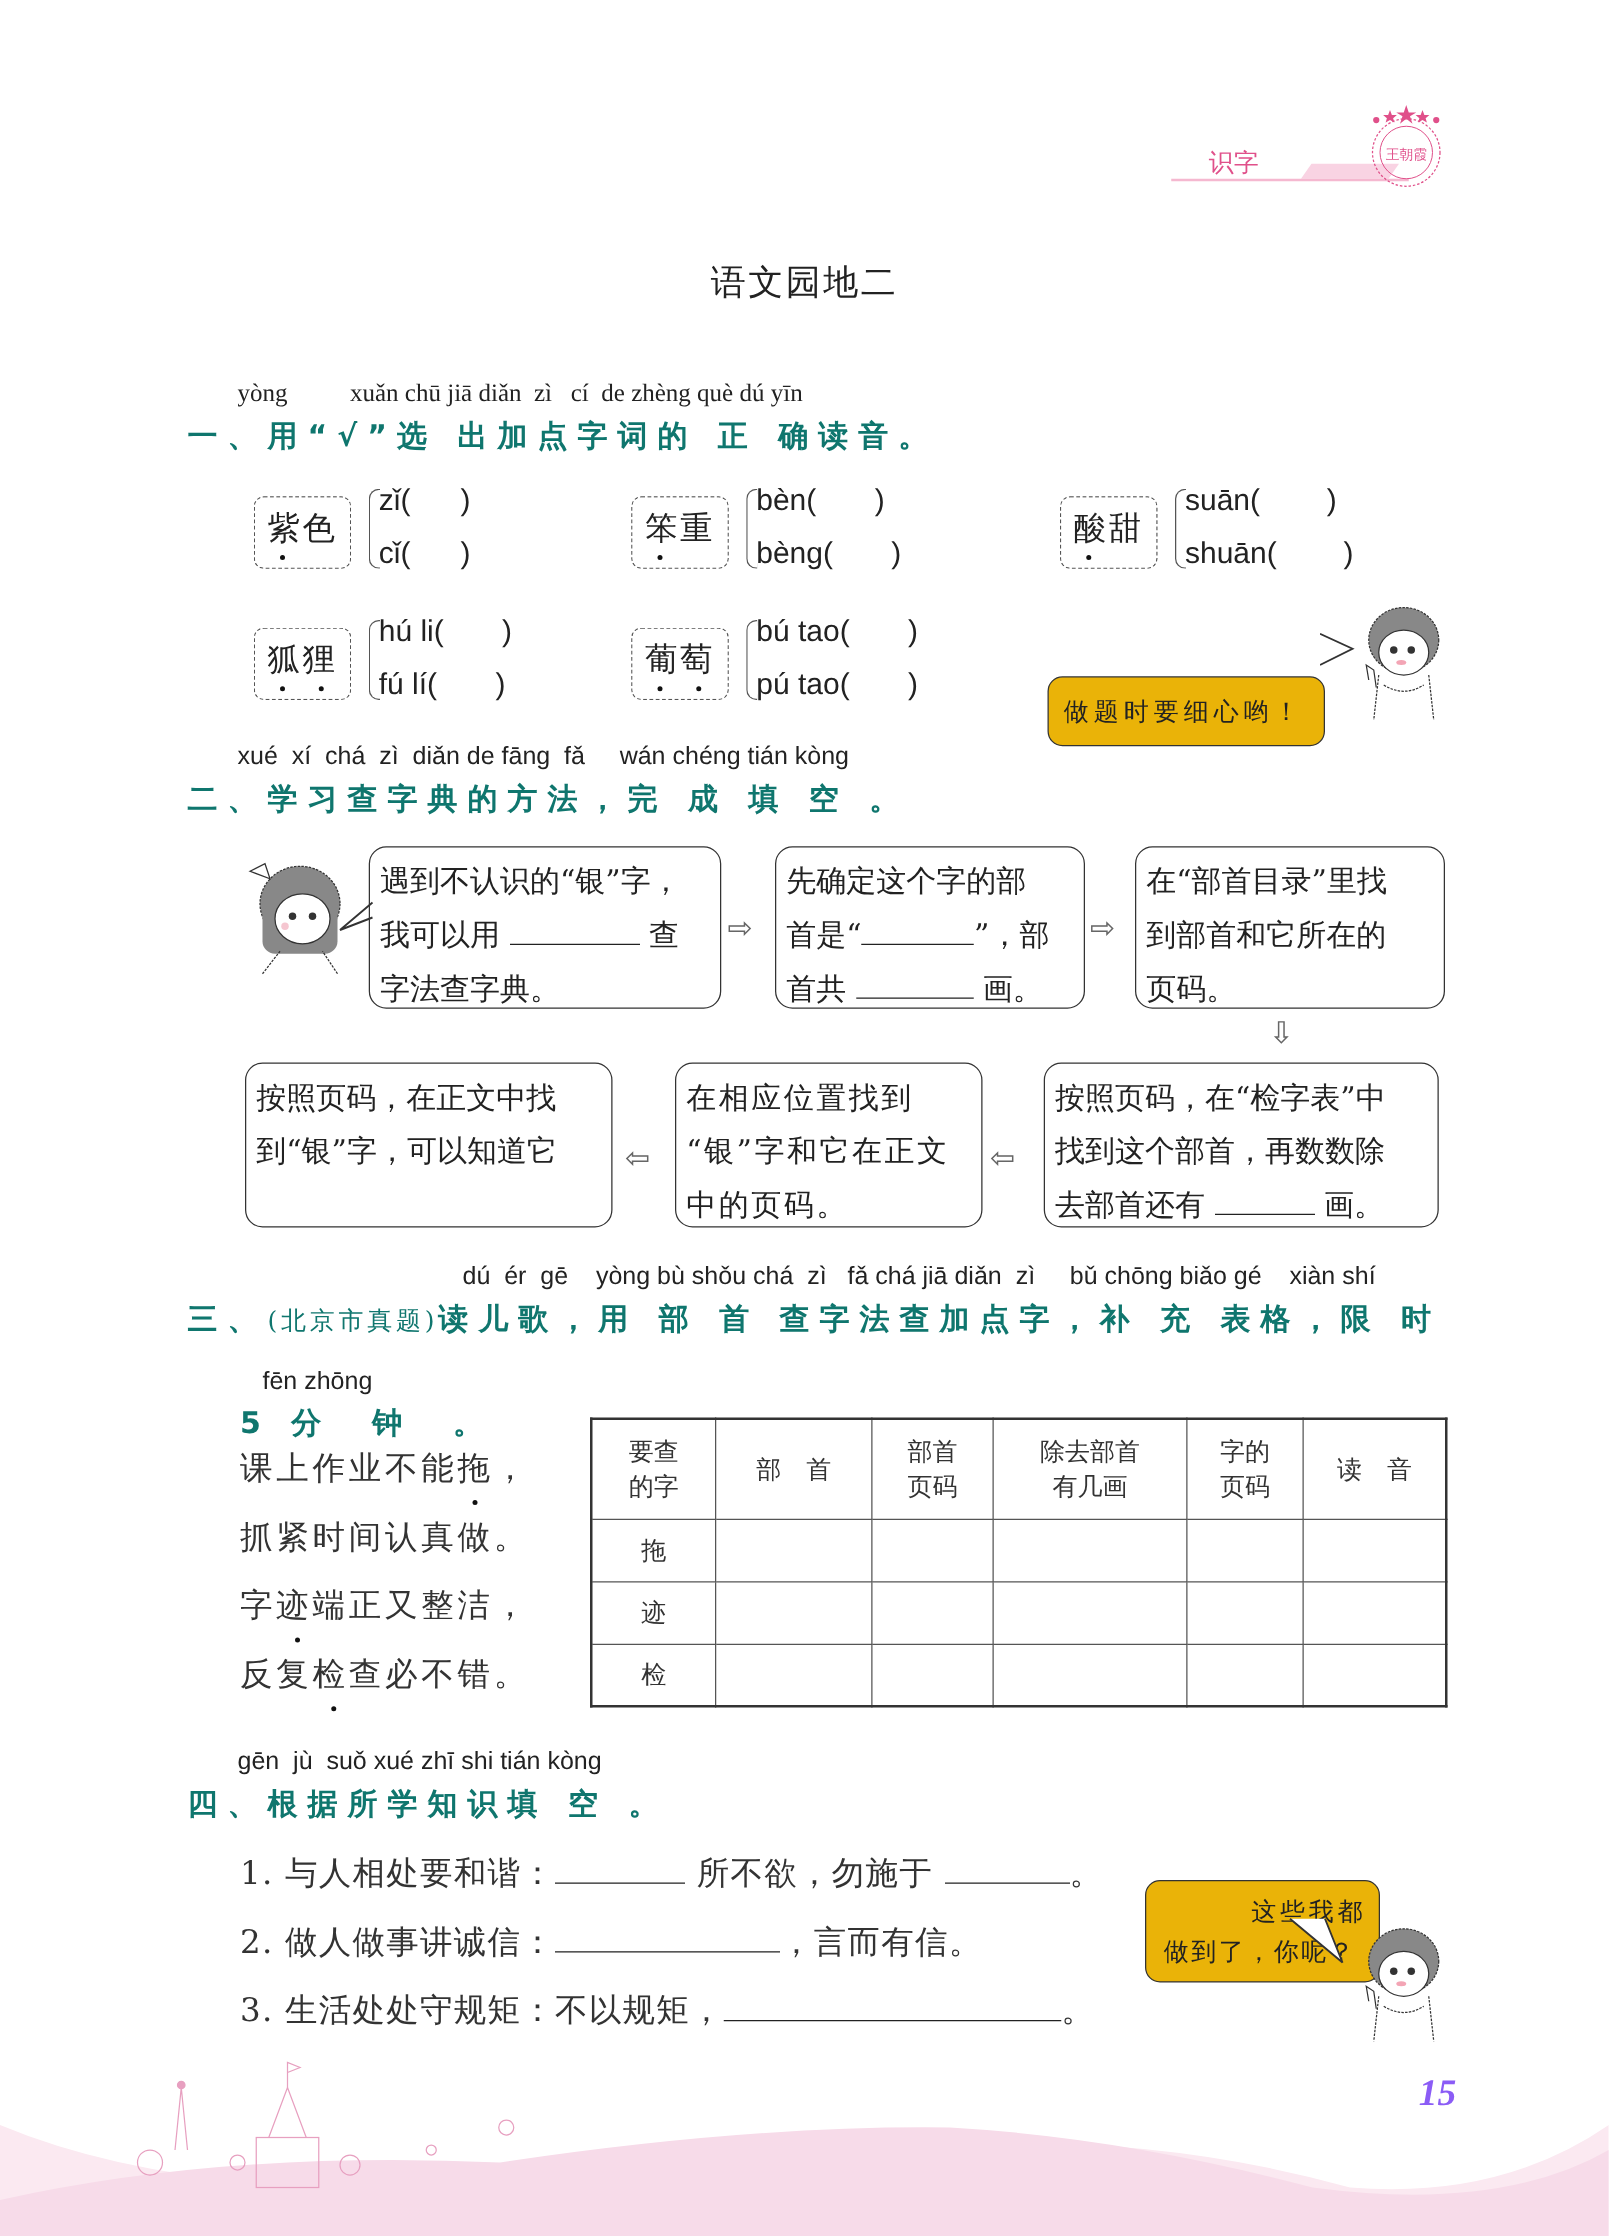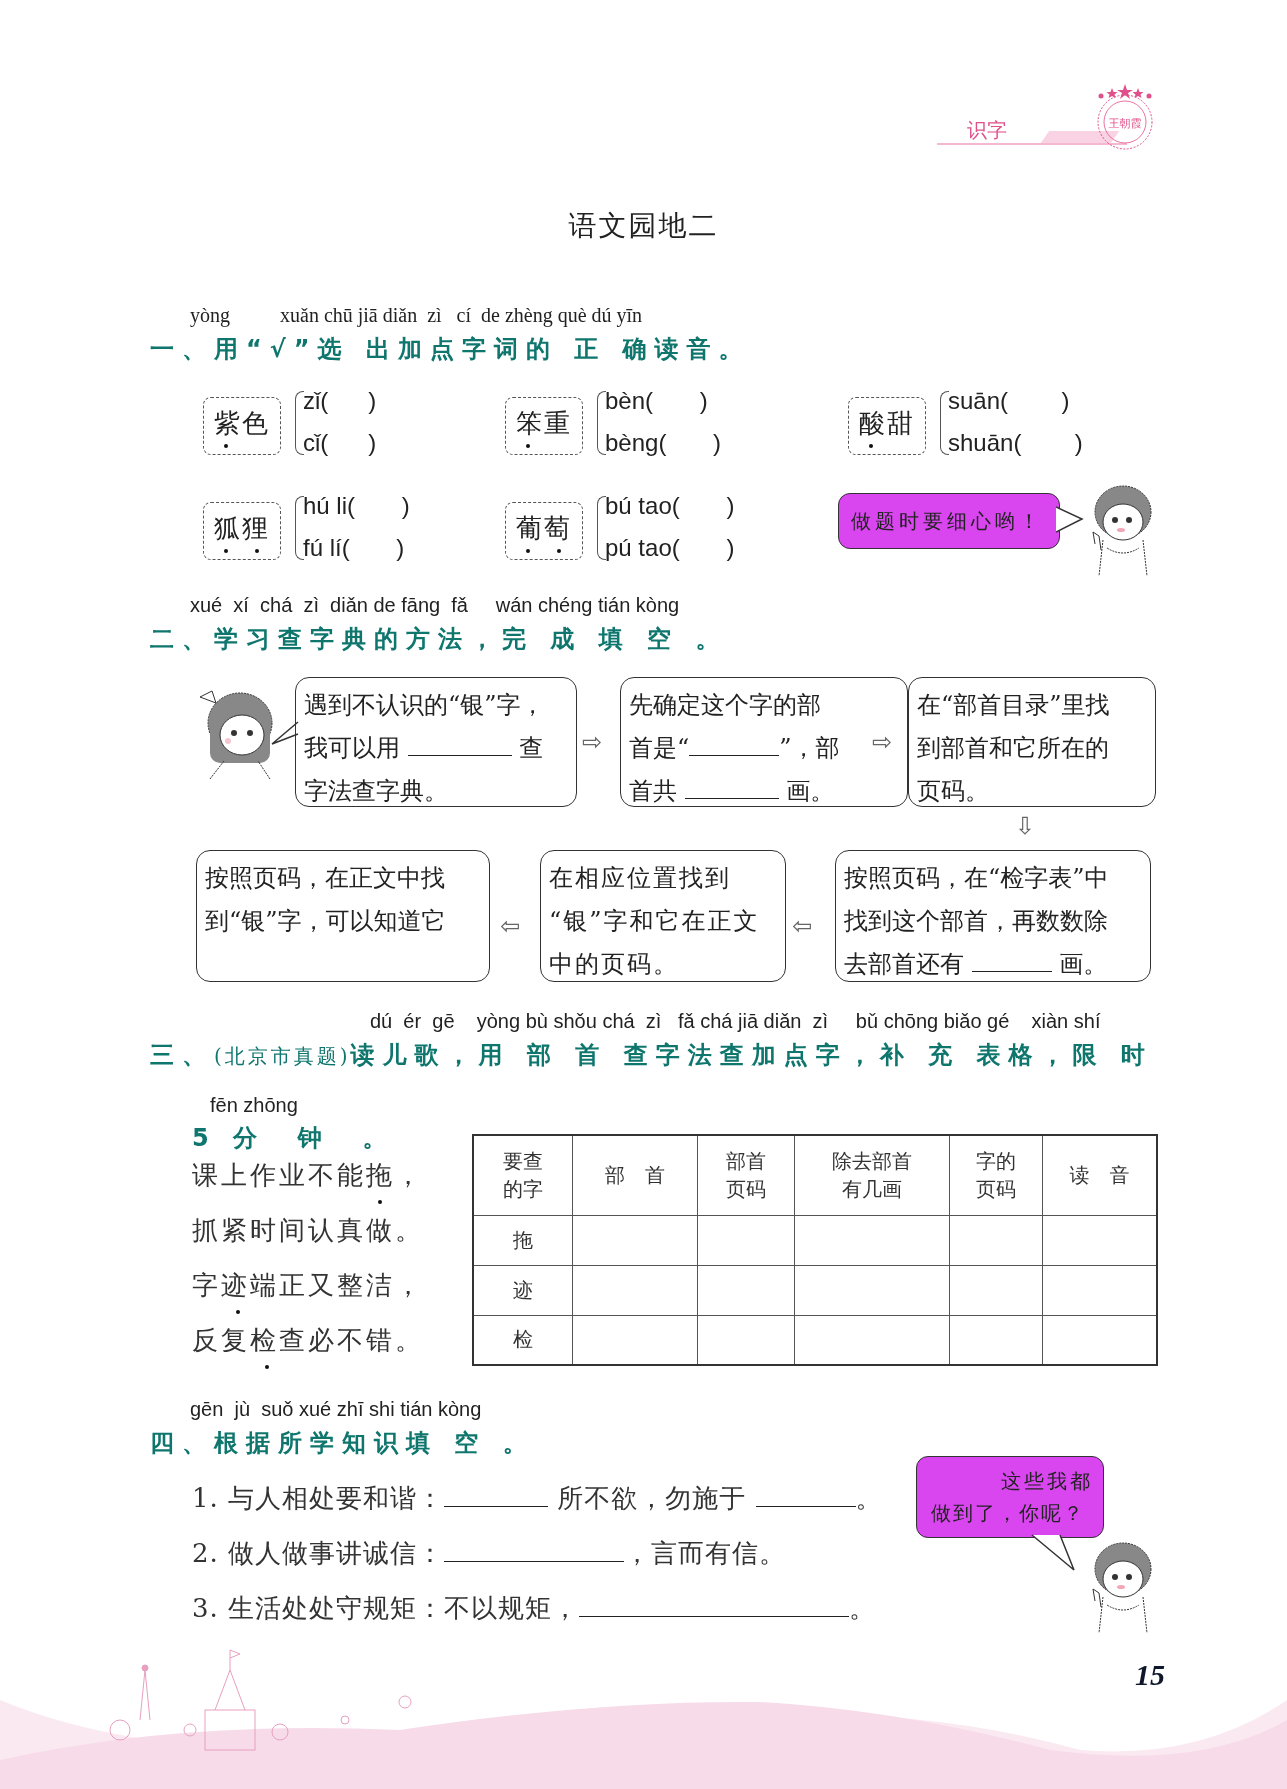--- a/index.html
+++ b/index.html
@@ -19,36 +19,36 @@
 
   .sec-head { font-size:24px; font-weight:bold; letter-spacing:8px; color:#0f766e; white-space:nowrap; }
 
   
   .word-box { border:1.5px dashed #555; border-radius:8px; width:76px; height:56px;
               font-size:26px; text-align:center; line-height:50px; letter-spacing:2px; }
   .dot { position:absolute; width:4px; height:4px; background:#111; border-radius:50%; }
   .brace { position:absolute; width:8px; border:1.5px solid #555; border-right:none; border-radius:8px 0 0 8px; }
   .opt { font-family:"Liberation Sans", sans-serif; font-size:24px; white-space:pre; color:#222; }
 
-  .bubble { border:1.5px solid #333; border-radius:12px; background:#d946ef; }
+  .bubble { border:1.5px solid #333; border-radius:12px; background:#eab308;margin-top:48px; }
 
   
   .flow { border:1.5px solid #333; border-radius:14px; padding:6px 8px; font-size:24px; line-height:43px;
           box-sizing:border-box; font-family:"DejaVu Serif", serif; white-space:nowrap; }
   .blank { display:inline-block; border-bottom:1.5px solid #222; height:28px; vertical-align:baseline; }
   .arrow { font-size:24px; color:#666; }
 
   
   table.tbl { border-collapse:collapse; border:2px solid #333; font-family:"DejaVu Serif", serif; }
   table.tbl td { border:1.5px solid #555; text-align:center; font-size:20px; color:#333; }
 
   .poem { font-family:"DejaVu Serif", serif; font-size:26px; letter-spacing:3px; color:#333; }
   .fill { font-family:"DejaVu Serif", serif; font-size:26px; color:#333; white-space:nowrap; letter-spacing:1px; }
 
-  .pageno { left:1135px; top:1658px; font-family:"Liberation Serif", serif; font-style:italic; font-weight:bold; font-size:30px; color:#0f172a; }
+  .pageno { left:1135px; top:1658px; font-family:"Liberation Serif", serif; font-style:italic; font-weight:bold; font-size:30px; color:#8b5cf6; }
 </style>
 </head>
 <body>
 
 <div class="abs hdr-band"></div>
 <div class="abs hdr-line"></div>
 <div class="abs hdr-label">识字</div>
 <svg class="abs seal" viewBox="0 0 70 70">
   <circle cx="35" cy="40" r="27" fill="none" stroke="#e0508a" stroke-width="1" stroke-dasharray="2 1.5"></circle>
   <circle cx="35" cy="40" r="21" fill="none" stroke="#e0508a" stroke-width="0.8"></circle>
@@ -142,21 +142,21 @@
   <polyline points="28,2 2,24 28,14" fill="#fff" stroke="#333" stroke-width="1.5"></polyline>
 </svg>
 
 <div class="abs flow" style="left:295px;top:677px;width:282px;height:130px;">
   <div>遇到不认识的“银”字，</div>
   <div><span>我可以用</span> <span class="blank" style="width:104px;"></span> <span>查</span></div>
   <div>字法查字典。</div>
 </div>
 <div class="abs arrow" style="left:582px;top:728px;">⇨</div>
 
-<div class="abs flow" style="left:620px;top:677px;width:288px;height:130px;">
+<div class="abs flow" style="left:620px;top:677px;width:248px;height:130px;">
   <div>先确定这个字的部</div>
   <div><span>首是“</span><span class="blank" style="width:90px;"></span><span>”，部</span></div>
   <div><span>首共</span> <span class="blank" style="width:94px;"></span> <span>画。</span></div>
 </div>
 <div class="abs arrow" style="left:872px;top:728px;">⇨</div>
 
 <div class="abs flow" style="left:908px;top:677px;width:248px;height:130px;">
   <div>在“部首目录”里找</div>
   <div>到部首和它所在的</div>
   <div>页码。</div>

